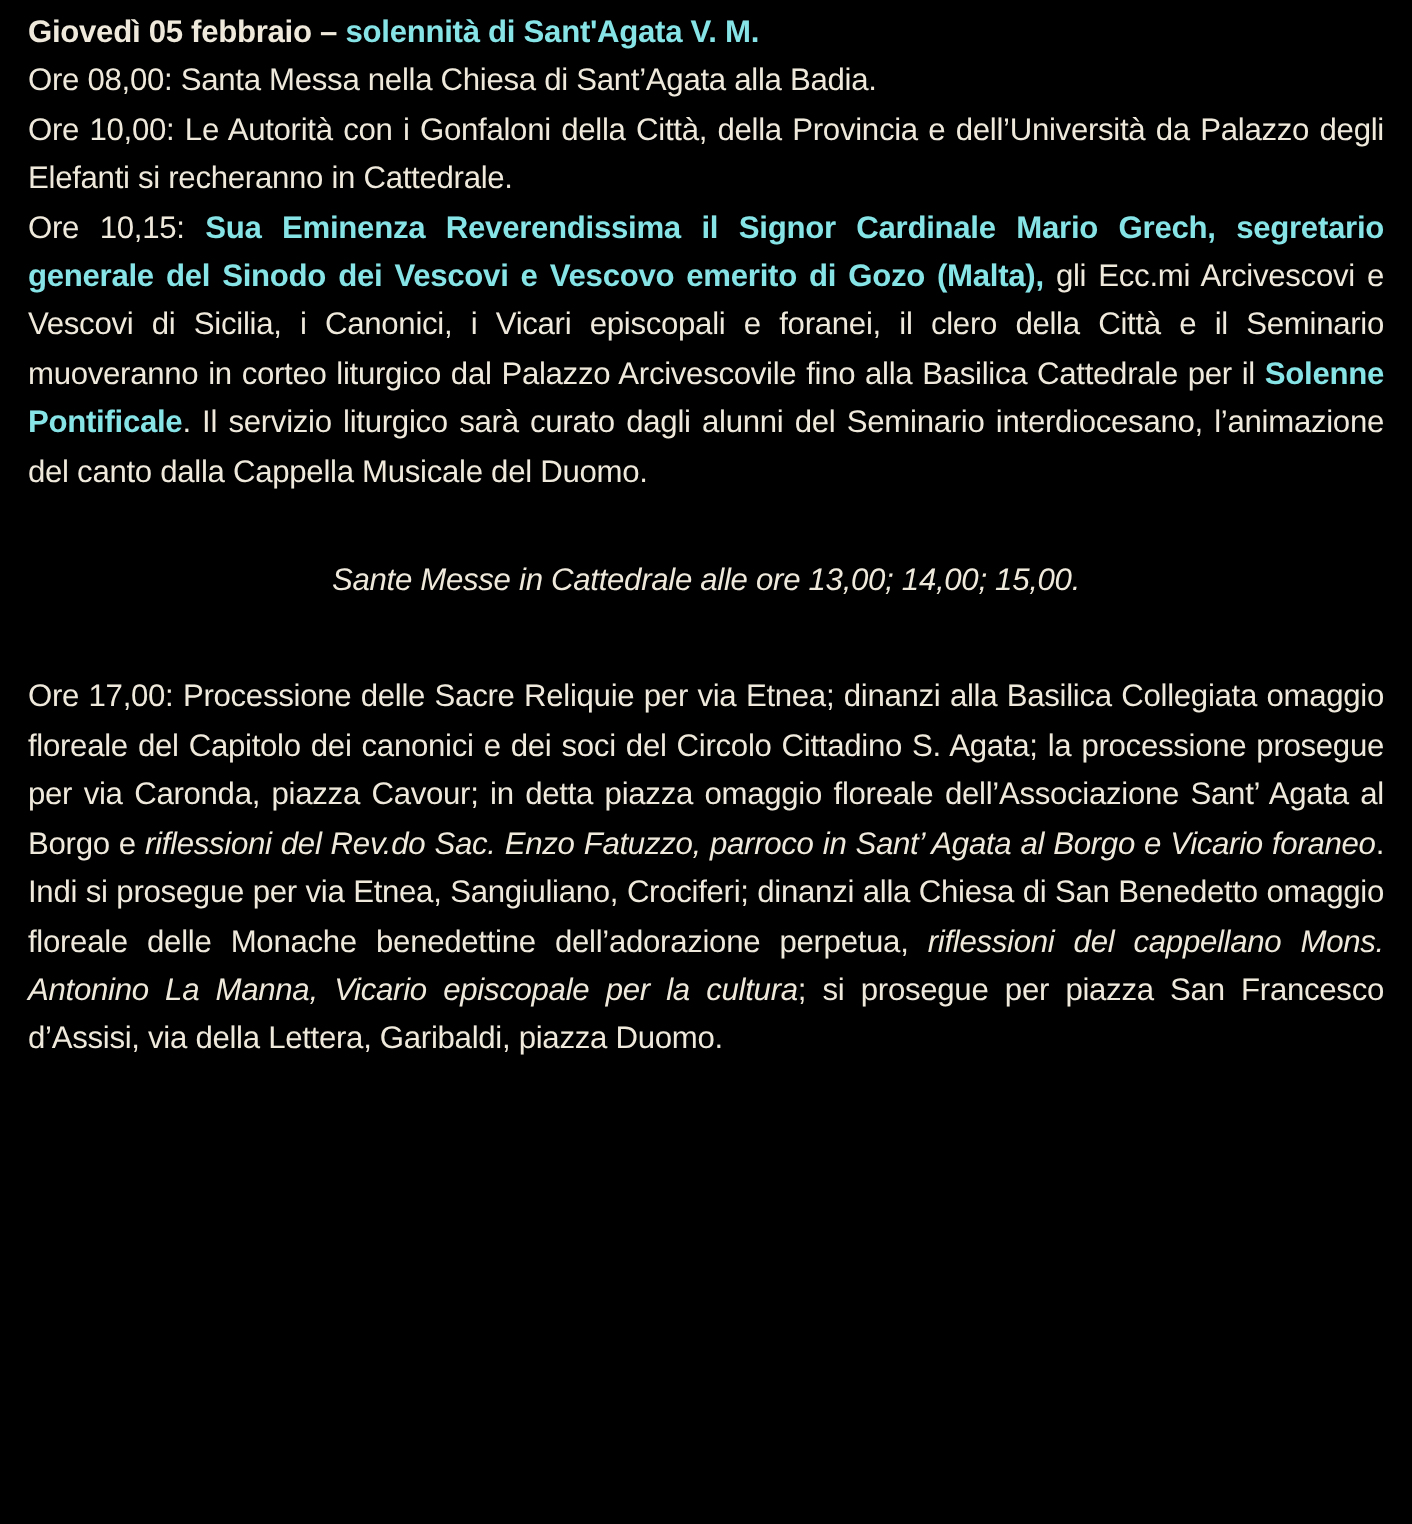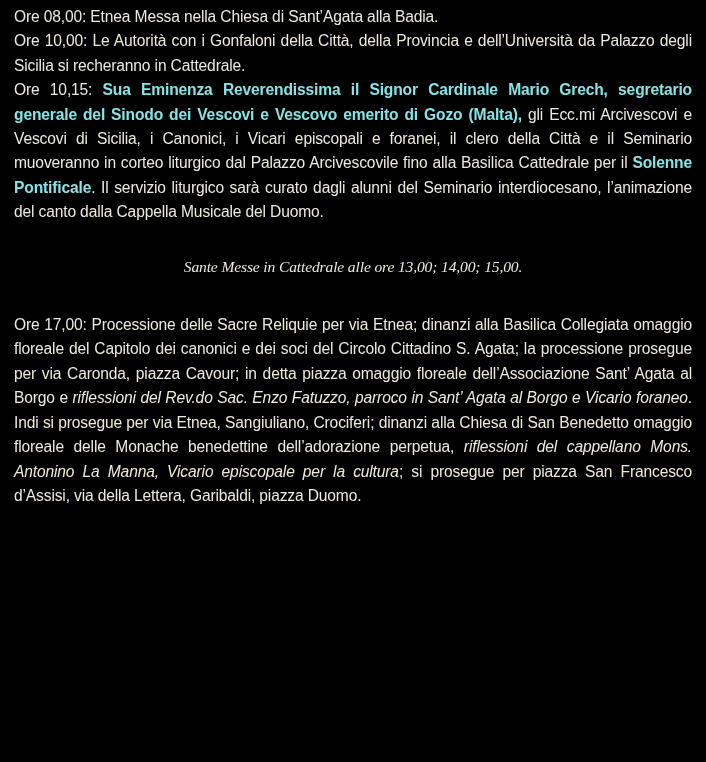--- a/index.html
+++ b/index.html
@@ -7,31 +7,32 @@
   .page {
     position: absolute; left: 14px; top: 5px; width: 678px;
     font-family: "Liberation Sans", sans-serif;
     font-size: 15.6px; line-height: 24.4px; color: #efe9dc;
     letter-spacing: -0.15px;
   }
   .p { margin: 0; text-align: justify; text-align-last: left; }
   .hl { color: #86e3e6; font-weight: bold; }
   .title { font-weight: bold; }
   .it { font-style: italic; }
-  .center { text-align: center; text-align-last: center; font-style: italic; font-family: Liberation Serif, serif; }
+  .center { text-align: center; text-align-last: center; font-style: italic; }
   .gap1 { height: 30px; }
   .gap2 { height: 34px; }
 </style>
 </head>
 <body>
 
 <div class="page">
+  <p class="p title"><span>Giovedì 05 febbraio – </span><span class="hl">solennità di Sant'Agata V. M.</span></p>
 
-  <p class="p">Ore 08,00: Etnea Messa nella Chiesa di Sant’Agata alla Badia.</p>
-  <p class="p">Ore 10,00: Le Autorità con i Gonfaloni della Città, della Provincia e dell’Università da Palazzo degli Sicilia si recheranno in Cattedrale.</p>
+  <p class="p">Ore 08,00: Santa Messa nella Chiesa di Sant’Agata alla Badia.</p>
+  <p class="p">Ore 10,00: Le Autorità con i Gonfaloni della Città, della Provincia e dell’Università da Palazzo degli Elefanti si recheranno in Cattedrale.</p>
 
   <p class="p"><span>Ore 10,15: </span><span class="hl">Sua Eminenza Reverendissima il Signor Cardinale Mario Grech, segretario generale del Sinodo dei Vescovi e Vescovo emerito di Gozo (Malta),</span><span> gli Ecc.mi Arcivescovi e Vescovi di Sicilia, i Canonici, i Vicari episcopali e foranei, il clero della Città e il Seminario muoveranno in corteo liturgico dal Palazzo Arcivescovile fino alla Basilica Cattedrale per il </span><span class="hl">Solenne Pontificale</span><span>. Il servizio liturgico sarà curato dagli alunni del Seminario interdiocesano, l’animazione del canto dalla Cappella Musicale del Duomo.</span></p>
 
   <div class="gap1"></div>
   <p class="p center">Sante Messe in Cattedrale alle ore 13,00; 14,00; 15,00.</p>
   <div class="gap2"></div>
 
   <p class="p"><span>Ore 17,00: Processione delle Sacre Reliquie per via Etnea; dinanzi alla Basilica Collegiata omaggio floreale del Capitolo dei canonici e dei soci del Circolo Cittadino S. Agata; la processione prosegue per via Caronda, piazza Cavour; in detta piazza omaggio floreale dell’Associazione Sant’ Agata al Borgo e </span><span class="it">riflessioni del Rev.do Sac. Enzo Fatuzzo, parroco in Sant’ Agata al Borgo e Vicario foraneo</span><span>. Indi si prosegue per via Etnea, Sangiuliano, Crociferi; dinanzi alla Chiesa di San Benedetto omaggio floreale delle Monache benedettine dell’adorazione perpetua, </span><span class="it">riflessioni del cappellano Mons. Antonino La Manna, Vicario episcopale per la cultura</span><span>; si prosegue per piazza San Francesco d’Assisi, via della Lettera, Garibaldi, piazza Duomo.</span></p>
 </div>
 

